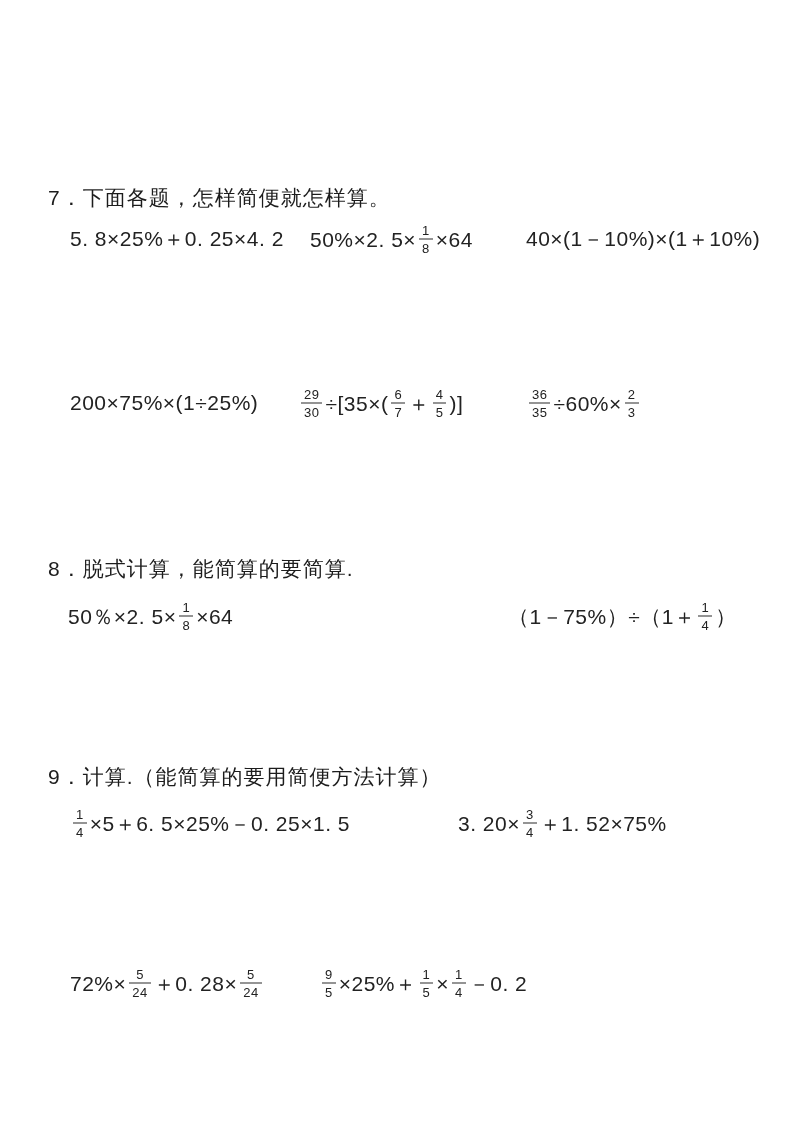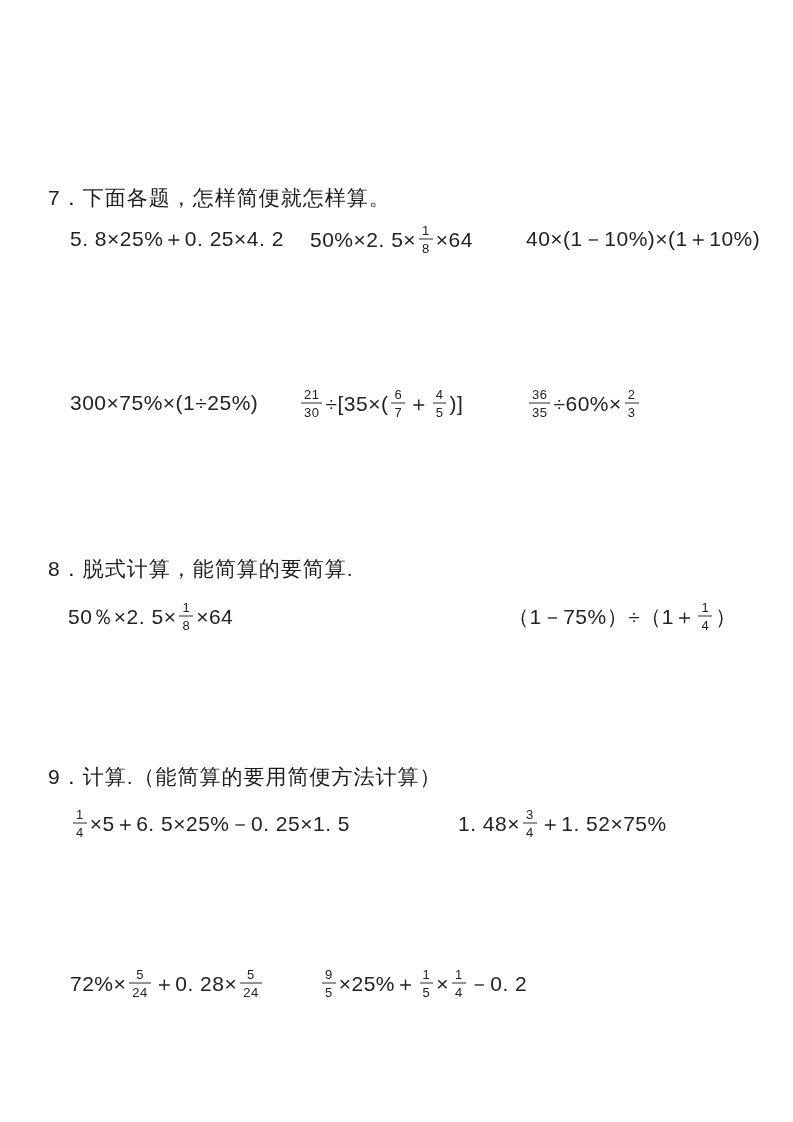--- a/index.html
+++ b/index.html
@@ -74,37 +74,37 @@
 
   <div class="heading" id="p7-heading">7．下面各题，怎样简便就怎样算。</div>
 
   <div class="expr-row" id="p7-row1">
     <div class="expr" style="left:68px"><span>5. 8×25%＋0. 25×4. 2</span></div>
     <div class="expr" style="left:308px"><span>50%×2. 5×</span><span class="frac"><span class="num">1</span><span class="den">8</span></span><span>×64</span></div>
     <div class="expr" style="left:524px"><span>40×(1－10%)×(1＋10%)</span></div>
   </div>
 
   <div class="expr-row" id="p7-row2">
-    <div class="expr" style="left:68px"><span>300×75%×(1÷25%)</span></div>
-    <div class="expr" style="left:296px"><span class="frac"><span class="num">21</span><span class="den">30</span></span><span>÷[35×(</span><span class="frac"><span class="num">6</span><span class="den">7</span></span><span>＋</span><span class="frac"><span class="num">4</span><span class="den">5</span></span><span>)]</span></div>
+    <div class="expr" style="left:68px"><span>200×75%×(1÷25%)</span></div>
+    <div class="expr" style="left:296px"><span class="frac"><span class="num">29</span><span class="den">30</span></span><span>÷[35×(</span><span class="frac"><span class="num">6</span><span class="den">7</span></span><span>＋</span><span class="frac"><span class="num">4</span><span class="den">5</span></span><span>)]</span></div>
     <div class="expr" style="left:524px"><span class="frac"><span class="num">36</span><span class="den">35</span></span><span>÷60%×</span><span class="frac"><span class="num">2</span><span class="den">3</span></span></div>
   </div>
 
   <div class="heading" id="p8-heading">8．脱式计算，能简算的要简算.</div>
 
   <div class="expr-row" id="p8-row1">
     <div class="expr" style="left:66px"><span>50％×2. 5×</span><span class="frac"><span class="num">1</span><span class="den">8</span></span><span>×64</span></div>
     <div class="expr" style="left:506px"><span>（1－75%）÷（1＋</span><span class="frac"><span class="num">1</span><span class="den">4</span></span><span>）</span></div>
   </div>
 
   <div class="heading" id="p9-heading">9．计算.（能简算的要用简便方法计算）</div>
 
   <div class="expr-row" id="p9-row1">
     <div class="expr" style="left:68px"><span class="frac"><span class="num">1</span><span class="den">4</span></span><span>×5＋6. 5×25%－0. 25×1. 5</span></div>
-    <div class="expr" style="left:456px"><span>1. 48×</span><span class="frac"><span class="num">3</span><span class="den">4</span></span><span>＋1. 52×75%</span></div>
+    <div class="expr" style="left:456px"><span>3. 20×</span><span class="frac"><span class="num">3</span><span class="den">4</span></span><span>＋1. 52×75%</span></div>
   </div>
 
   <div class="expr-row" id="p9-row2">
     <div class="expr" style="left:68px"><span>72%×</span><span class="frac"><span class="num">5</span><span class="den">24</span></span><span>＋0. 28×</span><span class="frac"><span class="num">5</span><span class="den">24</span></span></div>
     <div class="expr" style="left:317px"><span class="frac"><span class="num">9</span><span class="den">5</span></span><span>×25%＋</span><span class="frac"><span class="num">1</span><span class="den">5</span></span><span>×</span><span class="frac"><span class="num">1</span><span class="den">4</span></span><span>－0. 2</span></div>
   </div>
 
 </div>
 
 </body></html>

